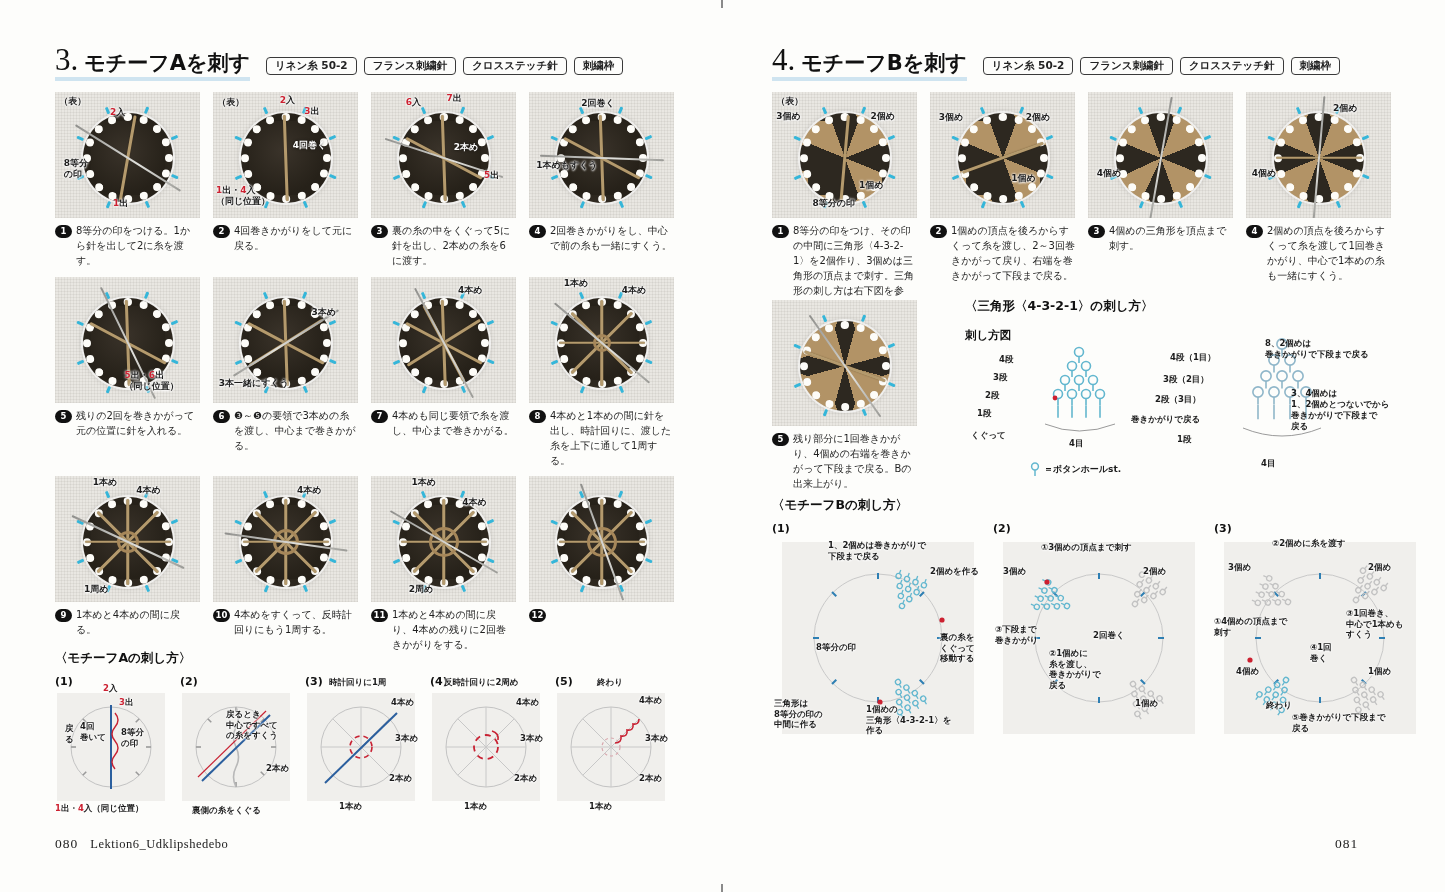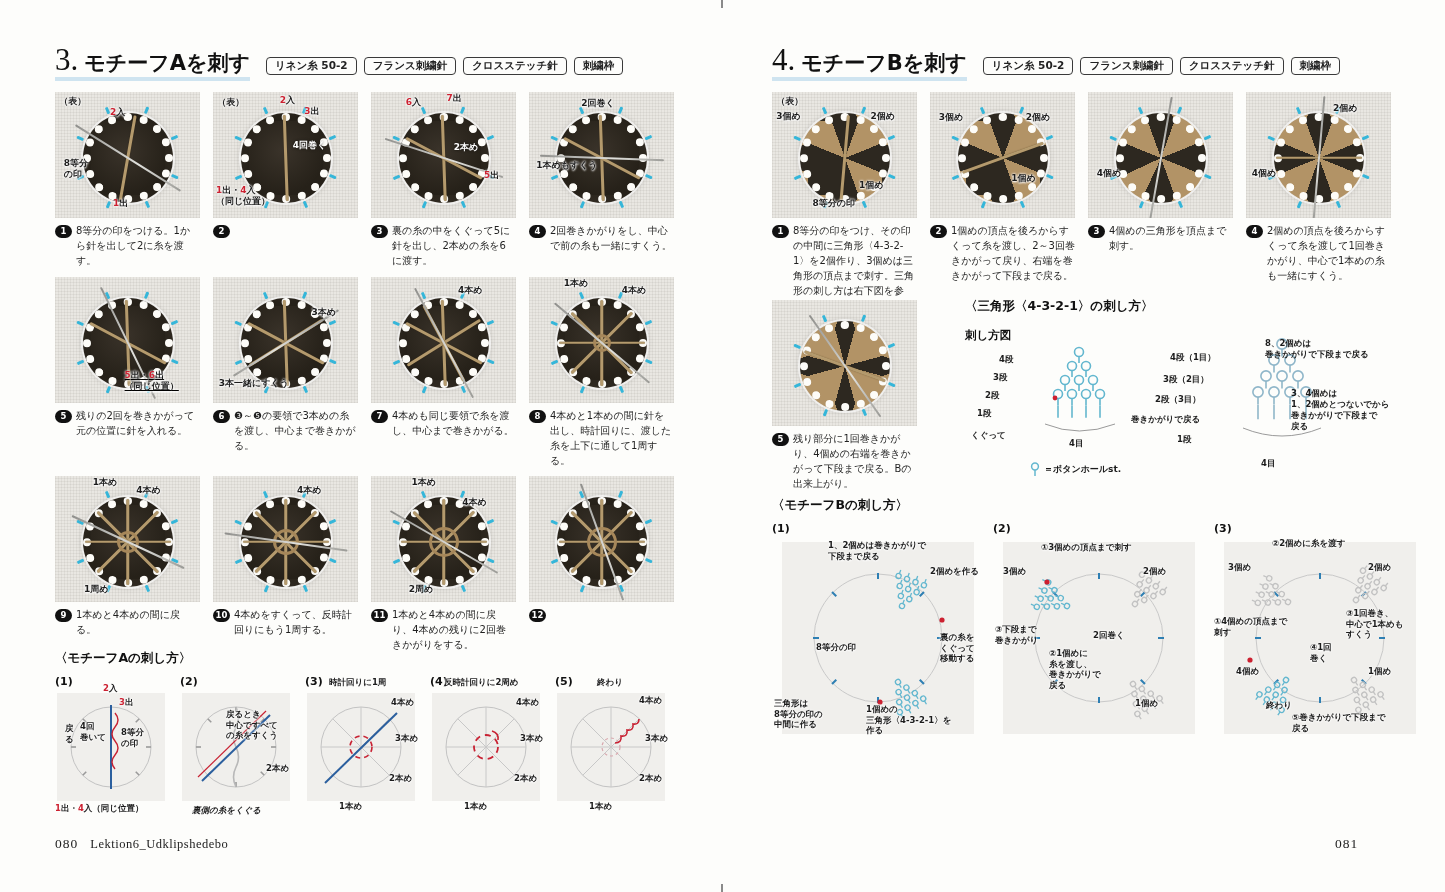--- a/index.html
+++ b/index.html
@@ -117,20 +117,21 @@
             <div class="spoke" style="transform: translate(-50%, -50%) rotate(88deg);"></div>
             <span class="pl" style="left: 3%; top: 4%;"><span class="c-d">（表）</span></span>
             <span class="pl" style="left: 46%; top: 2%;"><span class="c-r">2</span><span class="c-d">入</span></span>
             <span class="pl" style="left: 63%; top: 11%;"><span class="c-r">3</span><span class="c-d">出</span></span>
             <span class="pl" style="left: 55%; top: 38%;"><span class="c-w">4回巻く</span></span>
             <span class="pl" style="left: 2%; top: 74%;"><span class="c-r">1</span><span class="c-d">出・</span><span class="c-r">4</span><span class="c-d">入</span><span class="c-d">
 （同じ位置）</span></span>
           </div>
           <div class="cap">
             <span class="cap-num">2</span>
+            <span class="cap-text">4回巻きかがりをして元に戻る。</span>
           </div>
         </div>
         <div class="cell">
           <div class="photo">
             <div class="ring"></div>
             <div class="tick" style="transform: rotate(22deg) translateY(-51px);"></div>
             <div class="tick" style="transform: rotate(67deg) translateY(-51px);"></div>
             <div class="tick" style="transform: rotate(112deg) translateY(-51px);"></div>
             <div class="tick" style="transform: rotate(157deg) translateY(-51px);"></div>
             <div class="tick" style="transform: rotate(202deg) translateY(-51px);"></div>
@@ -179,21 +180,21 @@
             <div class="tick" style="transform: rotate(67deg) translateY(-51px);"></div>
             <div class="tick" style="transform: rotate(112deg) translateY(-51px);"></div>
             <div class="tick" style="transform: rotate(157deg) translateY(-51px);"></div>
             <div class="tick" style="transform: rotate(202deg) translateY(-51px);"></div>
             <div class="tick" style="transform: rotate(247deg) translateY(-51px);"></div>
             <div class="tick" style="transform: rotate(292deg) translateY(-51px);"></div>
             <div class="tick" style="transform: rotate(337deg) translateY(-51px);"></div>
             <div class="spoke" style="transform: translate(-50%, -50%) rotate(88deg);"></div>
             <div class="spoke" style="transform: translate(-50%, -50%) rotate(28deg);"></div>
             <div class="needle" style="transform: translate(-50%, -50%) rotate(64deg);"></div>
-            <span class="pl" style="left: 48%; top: 74%; text-decoration: underline;"><span class="c-r">5</span><span class="c-d">出・</span><span class="c-r">6</span><span class="c-d">出</span><span class="c-d">
+            <span class="pl" style="left: 48%; top: 74%;"><span class="c-r">5</span><span class="c-d">出・</span><span class="c-r">6</span><span class="c-d">出</span><span class="c-d">
 （同じ位置）</span></span>
           </div>
           <div class="cap">
             <span class="cap-num">5</span>
             <span class="cap-text">残りの2回を巻きかがって元の位置に針を入れる。</span>
           </div>
         </div>
         <div class="cell">
           <div class="photo">
             <div class="ring"></div>
@@ -405,21 +406,21 @@
                 <line x1="19" y1="54.00000000000001" x2="14" y2="54.00000000000001" stroke="#9a9a9a" stroke-width="1.6"></line>
                 <line x1="29.251262658470832" y1="29.251262658470843" x2="25.71572875253809" y2="25.715728752538105" stroke="#9a9a9a" stroke-width="1.6"></line>
                 <path d="M54 14 q5 10 0 20 q-5 10 0 20 q5 10 0 20 q-5 10 0 20" fill="none" stroke="#b8b8b8" stroke-width="1.6"></path>
                 <line x1="20" y1="88" x2="88" y2="22" stroke="#2b5f9e" stroke-width="2"></line>
                 <line x1="16" y1="84" x2="84" y2="18" stroke="#c82233" stroke-width="1.2"></line>
               </svg></div>
             <span class="dl" style="left: 46px; top: 34px;"><span class="c-d">戻るとき
 中心ですべて
 の糸をすくう</span></span>
             <span class="dl" style="left: 86px; top: 88px;"><span class="c-d">2本め</span></span>
-            <span class="dl" style="left: 12px; top: 130px; font-style: italic;"><span class="c-d">裏側の糸をくぐる</span></span>
+            <span class="dl" style="left: 12px; top: 130px;"><span class="c-d">裏側の糸をくぐる</span></span>
           </div>
           <div class="dg">
             <div class="dg-num">(3)</div>
             <div class="dg-box"><svg viewBox="0 0 108 108" width="108" height="108">
                 <circle cx="54" cy="54" r="40" fill="none" stroke="#c3c3c3" stroke-width="1"></circle>
                 <line x1="54" y1="54" x2="54" y2="14" stroke="#c8c8c8" stroke-width="1"></line>
                 <line x1="54" y1="54" x2="82.2842712474619" y2="25.715728752538098" stroke="#c8c8c8" stroke-width="1"></line>
                 <line x1="54" y1="54" x2="94" y2="54" stroke="#c8c8c8" stroke-width="1"></line>
                 <line x1="54" y1="54" x2="82.2842712474619" y2="82.2842712474619" stroke="#c8c8c8" stroke-width="1"></line>
                 <line x1="54" y1="54" x2="54.00000000000001" y2="94" stroke="#c8c8c8" stroke-width="1"></line>

